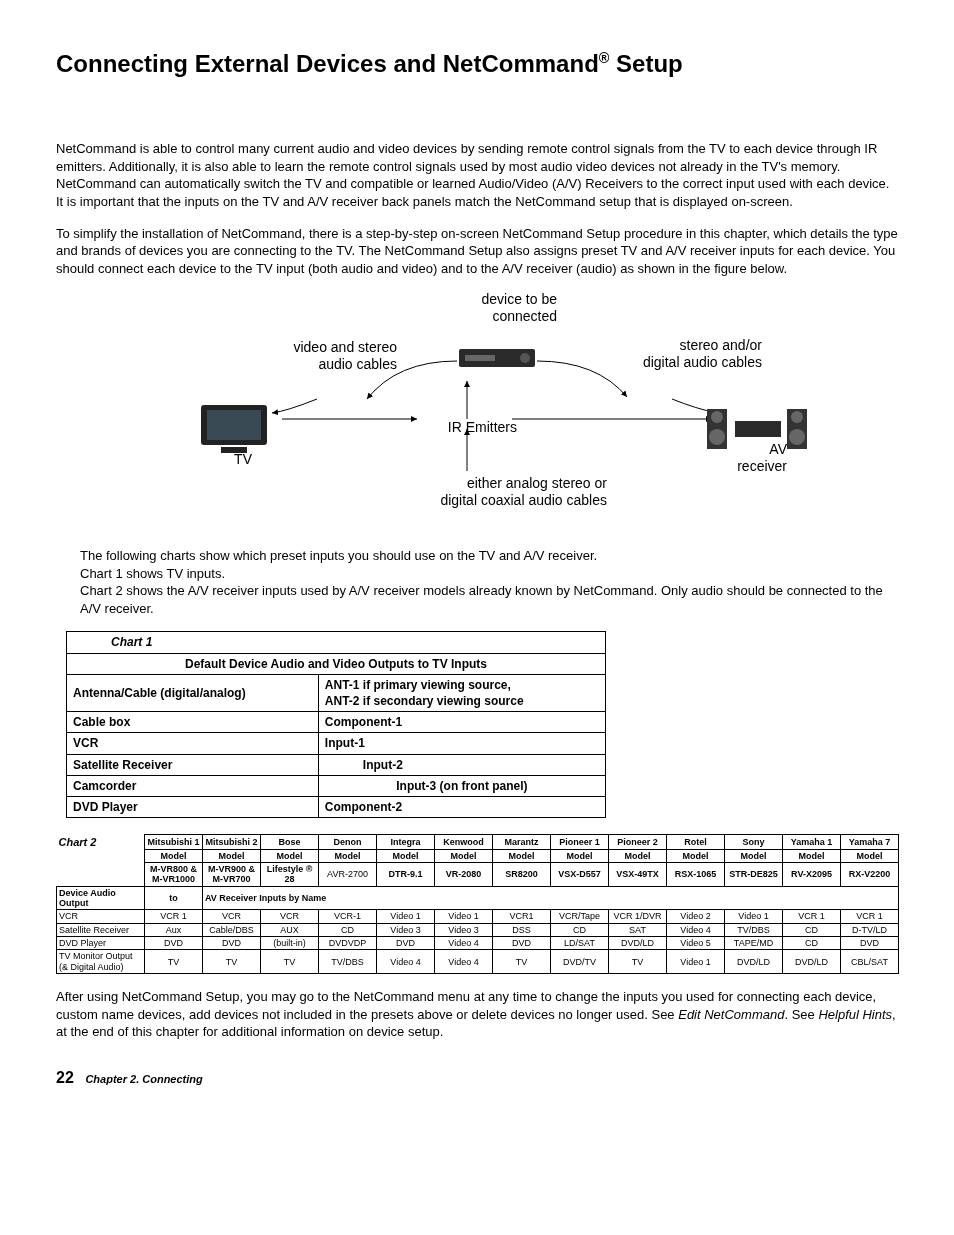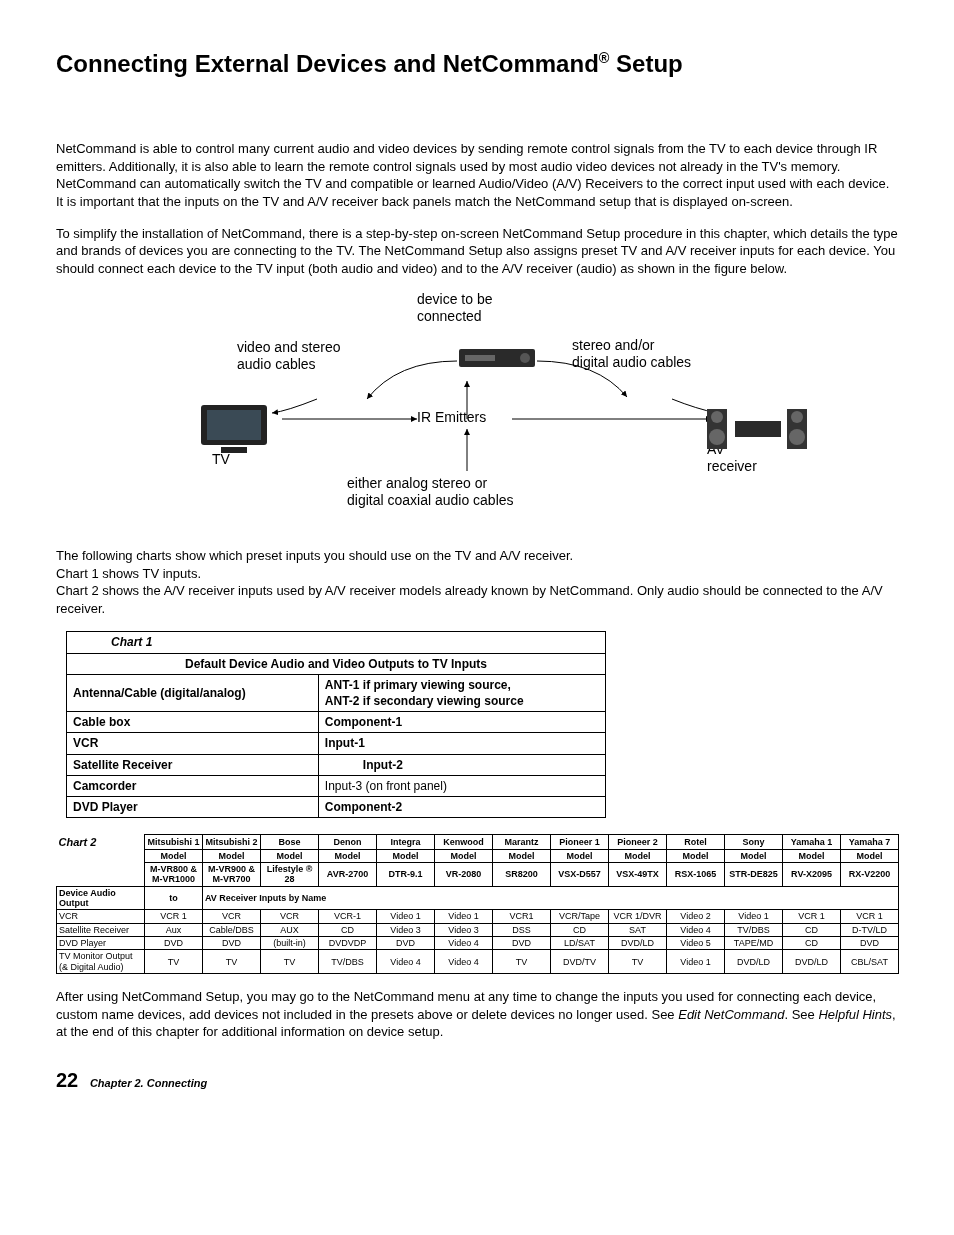--- a/index.html
+++ b/index.html
@@ -19,27 +19,27 @@
   }
   h1 sup { font-size: 0.6em; }
   p { margin: 0 0 14px 0; }
   .diagram {
     position: relative;
     width: 720px;
     height: 238px;
     margin: 10px auto 18px;
     font-size: 14px;
   }
-  .diagram .lbl { position: absolute; text-align: left; line-height: 1.2; }
+  .diagram .lbl { position: absolute; text-align: right; line-height: 1.2; }
   .tv-pic, .dev-pic, .av-pic { position: absolute; }
   .tv-pic { left: 80px; top: 110px; }
   .dev-pic { left: 340px; top: 52px; }
   .av-pic { left: 590px; top: 112px; }
   svg.arrows { position: absolute; left: 0; top: 0; width: 720px; height: 238px; }
-  .chart-intro { margin-top: 4px; margin-bottom: 14px; line-height:1.35; }
+  .chart-intro { margin-top: 4px; margin-bottom: 14px; line-height:1.35;margin-left:24px; }
   table.chart1 {
     border-collapse: collapse;
     width: 540px;
     margin-left: 10px;
     font-size: 12px;
   }
   table.chart1 td, table.chart1 th {
     border: 1px solid #000;
     padding: 2px 6px;
     text-align: left;
@@ -59,21 +59,21 @@
     text-align: center;
     line-height: 1.15;
   }
   table.chart2 .rowlabel { text-align: left; }
   table.chart2 .c2title { font-style: italic; font-weight: bold; text-align: left; border-left:none; border-top:none; border-bottom:none; font-size:11px;}
   table.chart2 .noborder { border: none; }
   .footer {
     margin-top: 26px;
     font-size: 13px;
   }
-  .page-num { font-size: 20px; font-weight: bold; text-align: center; }
+  .page-num { font-size: 16px; font-weight: bold; text-align: center; }
   .chapter { font-style: italic; font-weight: bold; font-size: 11px; margin-left: 8px; }
 </style>
 </head>
 <body>
 
 <h1>
   <span>Connecting External Devices and NetCommand</span><sup>®</sup><span> Setup</span>
 </h1>
 
 <p>NetCommand is able to control many current audio and video devices by sending remote control signals from the TV to each device through IR emitters.  Additionally, it is also able to learn the remote control signals used by most audio video devices not already in the TV's memory.  NetCommand can automatically switch the TV and compatible or learned Audio/Video (A/V) Receivers to the correct input used with each device.  It is important that the inputs on the TV and A/V receiver back panels match the NetCommand setup that is displayed on-screen.</p>
@@ -103,21 +103,21 @@
 
     <line x1="350" y1="180" x2="350" y2="138" stroke="#000" marker-end="url(#arrow)"></line>
   </svg>
 
   <div class="lbl" style="left:300px; top:0; width:140px; white-space:pre;">device to be
 connected</div>
   <div class="lbl" style="left:120px; top:48px; width:160px; white-space:pre;">video and stereo
 audio cables</div>
   <div class="lbl" style="left:455px; top:46px; width:190px; white-space:pre;">stereo and/or
 digital audio cables</div>
-  <div class="lbl" style="left:300px; top:118px; width:100px;">IR Emitters</div>
+  <div class="lbl" style="left:300px; top:128px; width:100px;">IR Emitters</div>
   <div class="lbl" style="left:95px; top:160px; width:40px;">TV</div>
   <div class="lbl" style="left:590px; top:150px; width:80px; white-space:pre;">AV
 receiver</div>
   <div class="lbl" style="left:230px; top:184px; width:260px; white-space:pre;">either analog stereo or
 digital coaxial audio cables</div>
 
   <svg class="tv-pic" width="80" height="56">
     <rect x="4" y="4" width="66" height="40" rx="3" fill="#222"></rect>
     <rect x="10" y="9" width="54" height="30" fill="#3a4a55"></rect>
     <rect x="24" y="46" width="26" height="6" fill="#222"></rect>
@@ -166,21 +166,21 @@
       <tr>
         <td style="font-weight: bold;">VCR</td>
         <td style="font-weight: bold; white-space: pre-line;">Input-1</td>
       </tr>
       <tr>
         <td style="font-weight: bold;">Satellite Receiver</td>
         <td style="font-weight: bold; white-space: pre-line; padding-left: 44px;">Input-2</td>
       </tr>
       <tr>
         <td style="font-weight: bold;">Camcorder</td>
-        <td style="font-weight: normal; white-space: pre-line;">Input-3 (on front panel)</td>
+        <td style="font-weight: bold; white-space: pre-line; text-align: center;">Input-3 (on front panel)</td>
       </tr>
       <tr>
         <td style="font-weight: bold;">DVD Player</td>
         <td style="font-weight: bold; white-space: pre-line;">Component-2</td>
       </tr>
     </tbody>
 </table>
 
 <table class="chart2">
   <colgroup>
@@ -220,21 +220,21 @@
         <td style="font-weight: bold;">Model</td>
         <td style="font-weight: bold;">Model</td>
       </tr>
   <tr id="c2-model-row">
     <td class="noborder"></td>
   <td style="white-space: pre-line; font-weight: bold;">M-VR800 &amp;
 M-VR1000</td>
         <td style="white-space: pre-line; font-weight: bold;">M-VR900 &amp;
 M-VR700</td>
         <td style="white-space: pre-line; font-weight: bold;">Lifestyle ® 28</td>
-        <td style="white-space: pre-line; font-weight: bold;">AVR-2700</td>
+        <td style="white-space: pre-line; font-weight: normal;">AVR-2700</td>
         <td style="white-space: pre-line; font-weight: bold;">DTR-9.1</td>
         <td style="white-space: pre-line; font-weight: bold;">VR-2080</td>
         <td style="white-space: pre-line; font-weight: bold;">SR8200</td>
         <td style="white-space: pre-line; font-weight: bold;">VSX-D557</td>
         <td style="white-space: pre-line; font-weight: bold;">VSX-49TX</td>
         <td style="white-space: pre-line; font-weight: bold;">RSX-1065</td>
         <td style="white-space: pre-line; font-weight: bold;">STR-DE825</td>
         <td style="white-space: pre-line; font-weight: bold;">RV-X2095</td>
         <td style="white-space: pre-line; font-weight: bold;">RX-V2200</td>
       </tr>

